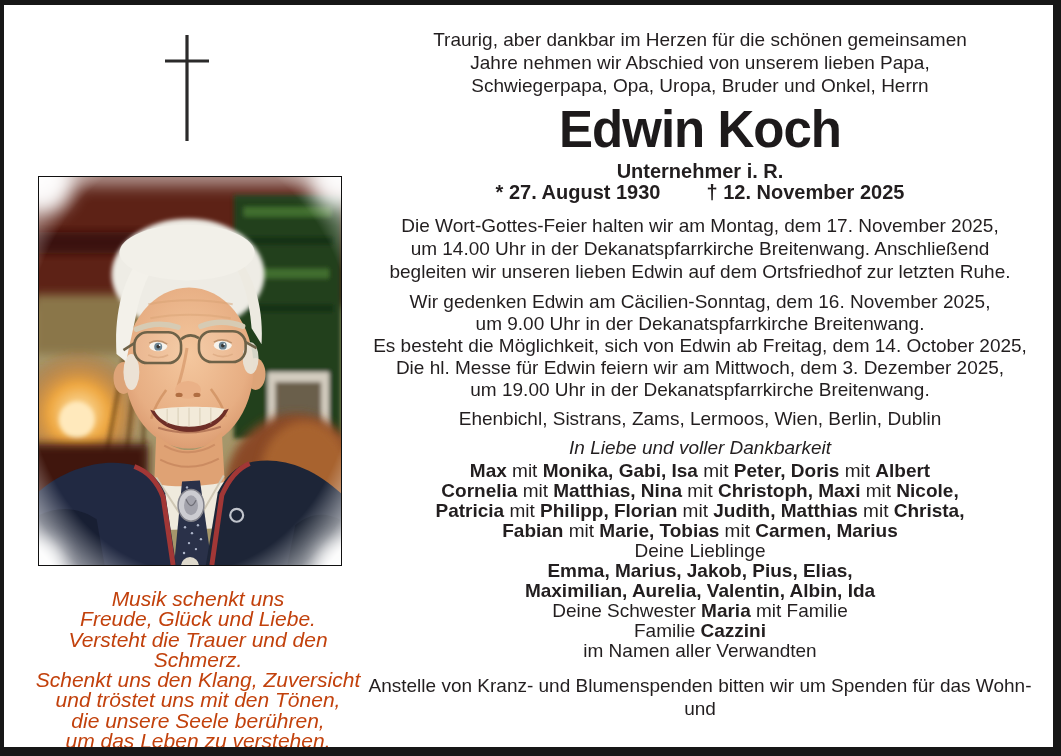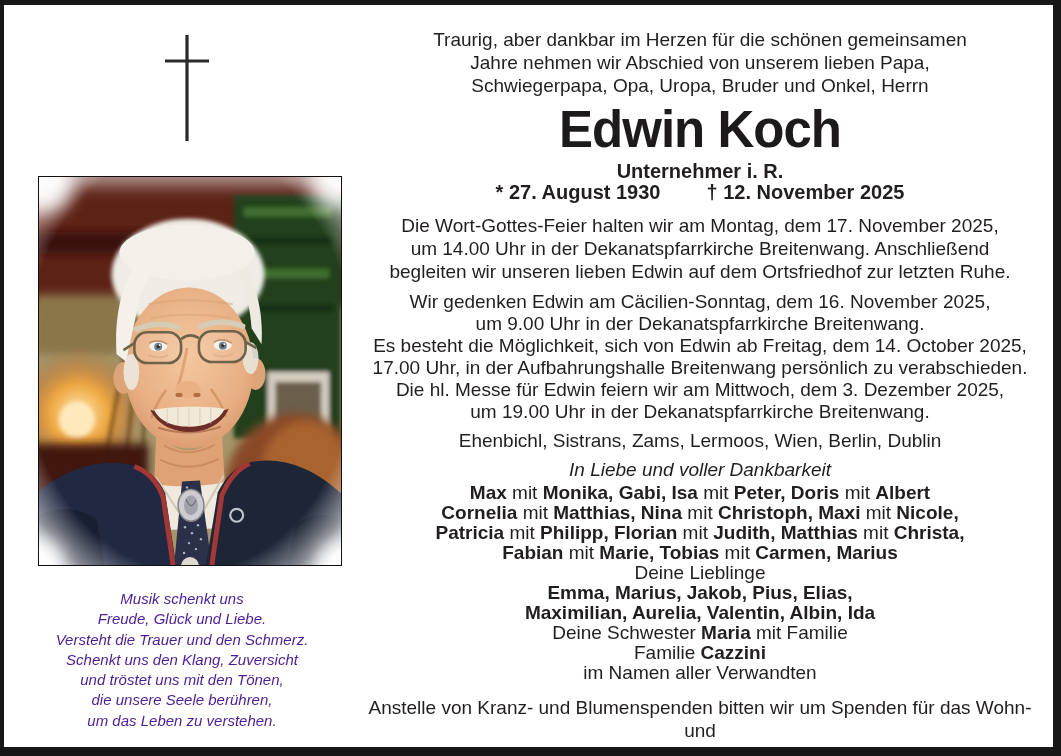--- a/index.html
+++ b/index.html
@@ -15,22 +15,22 @@
     border-style:solid;border-color:#171717;border-width:5px 8px 9px 4px;
   }
   
   .cross{position:absolute;left:163px;top:34px;width:50px;height:112px;}
   .photo-wrap{
     position:absolute;left:38px;top:176px;width:304px;height:390px;
     box-sizing:border-box;border:1.6px solid #101010;background:#fff;overflow:hidden;
   }
   .photo-wrap svg{display:block;width:100%;height:100%;}
   .poem{
-    position:absolute;left:10px;top:589px;width:344px;text-align:center;
-    font-style:italic;font-size:15px;line-height:20.3px;color:#4c1d95;
+    position:absolute;left:26px;top:589px;width:344px;text-align:center;
+    font-style:italic;font-size:21px;line-height:20.3px;color:#c2410c;
   }
   
   .right-col{
     position:absolute;left:368px;top:28px;width:664px;text-align:center;
     font-size:19px;line-height:23px;
   }
   .name{
     margin:4px 0 0;font-size:51px;line-height:58px;font-weight:700;letter-spacing:-1px;
     color:#1d1a1b;
   }
@@ -238,21 +238,20 @@
       <div>Die Wort-Gottes-Feier halten wir am Montag, dem 17. November 2025,</div>
       <div>um 14.00 Uhr in der Dekanatspfarrkirche Breitenwang. Anschließend</div>
       <div>begleiten wir unseren lieben Edwin auf dem Ortsfriedhof zur letzten Ruhe.</div>
     </div>
   <div class="para p2">
       <div>Wir gedenken Edwin am Cäcilien-Sonntag, dem 16. November 2025,</div>
       <div>um 9.00 Uhr in der Dekanatspfarrkirche Breitenwang.</div>
     </div>
   <div class="para p3">
       <div>Es besteht die Möglichkeit, sich von Edwin ab Freitag, dem 14. October 2025,</div>
-      <div>17.00 Uhr, in der Aufbahrungshalle Breitenwang persönlich zu verabschieden.</div>
     </div>
   <div class="para p4">
       <div>Die hl. Messe für Edwin feiern wir am Mittwoch, dem 3. Dezember 2025,</div>
       <div>um 19.00 Uhr in der Dekanatspfarrkirche Breitenwang.</div>
     </div>
   <div class="places">Ehenbichl, Sistrans, Zams, Lermoos, Wien, Berlin, Dublin</div>
   <div class="dedication">In Liebe und voller Dankbarkeit</div>
   <div class="family">
       <div><span style="font-weight: 700;">Max</span><span> mit </span><span style="font-weight: 700;">Monika, Gabi, Isa</span><span> mit </span><span style="font-weight: 700;">Peter, Doris</span><span> mit </span><span style="font-weight: 700;">Albert</span></div>
       <div><span style="font-weight: 700;">Cornelia</span><span> mit </span><span style="font-weight: 700;">Matthias, Nina</span><span> mit </span><span style="font-weight: 700;">Christoph, Maxi</span><span> mit </span><span style="font-weight: 700;">Nicole,</span></div>

